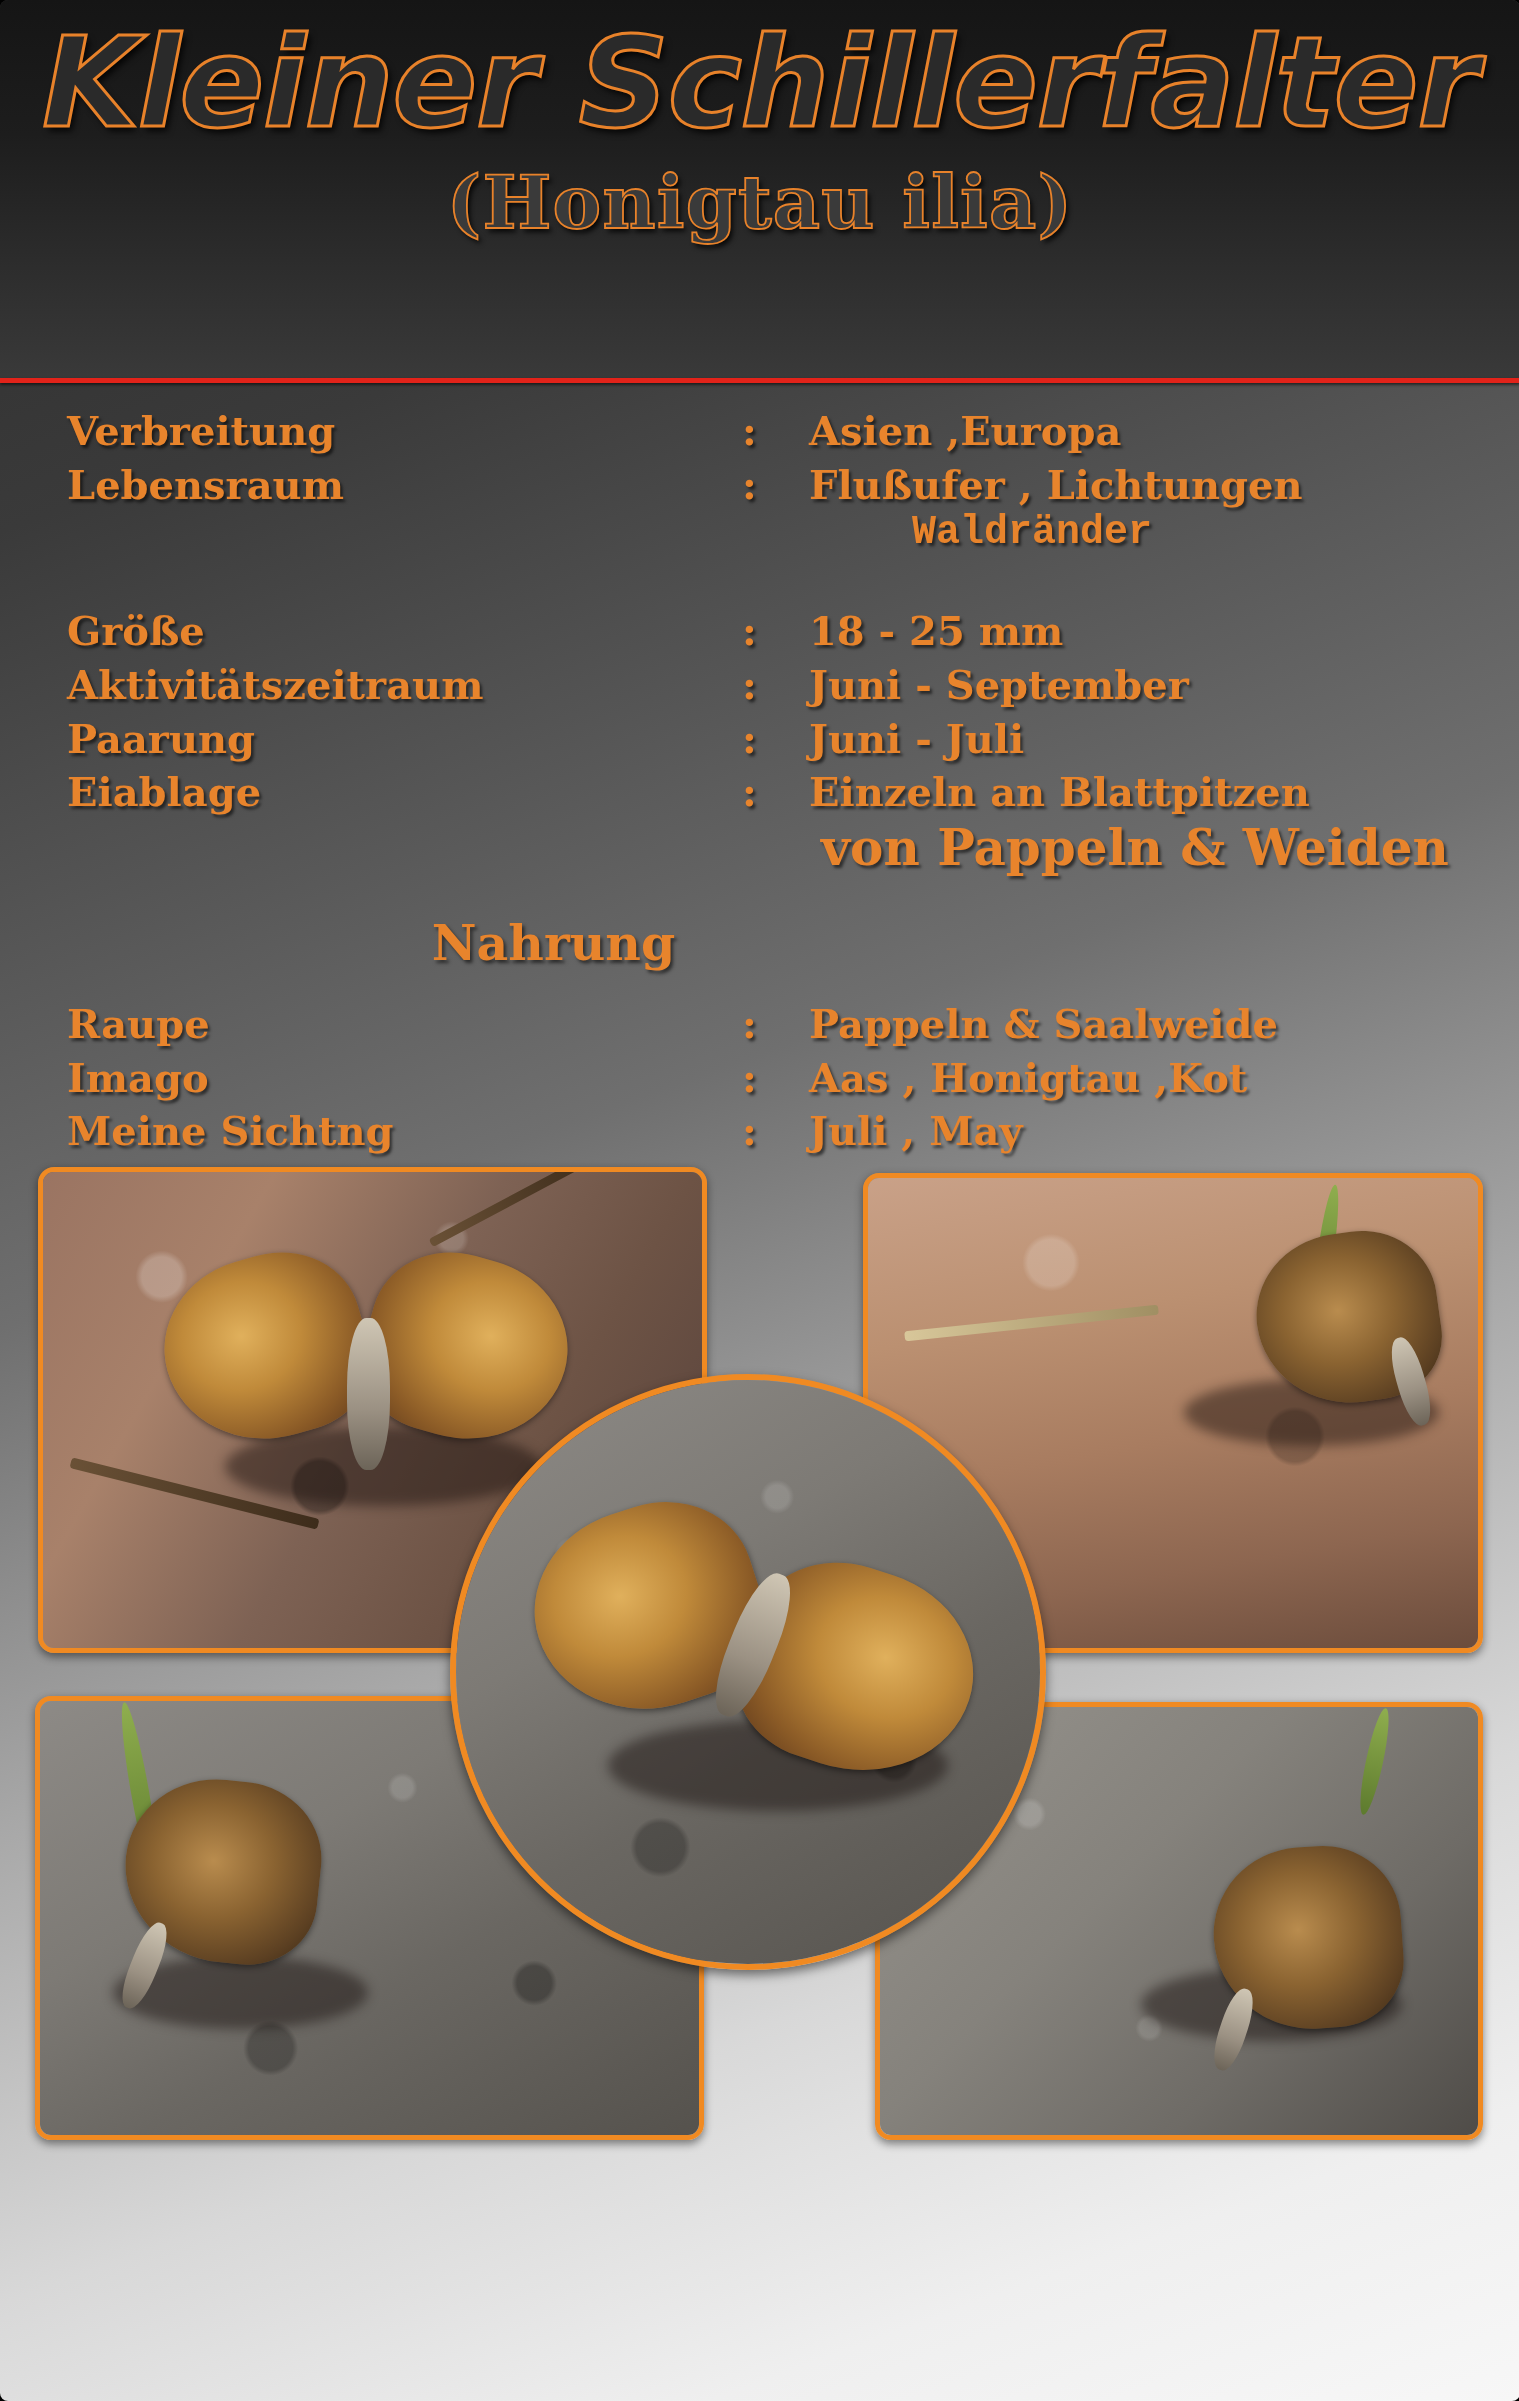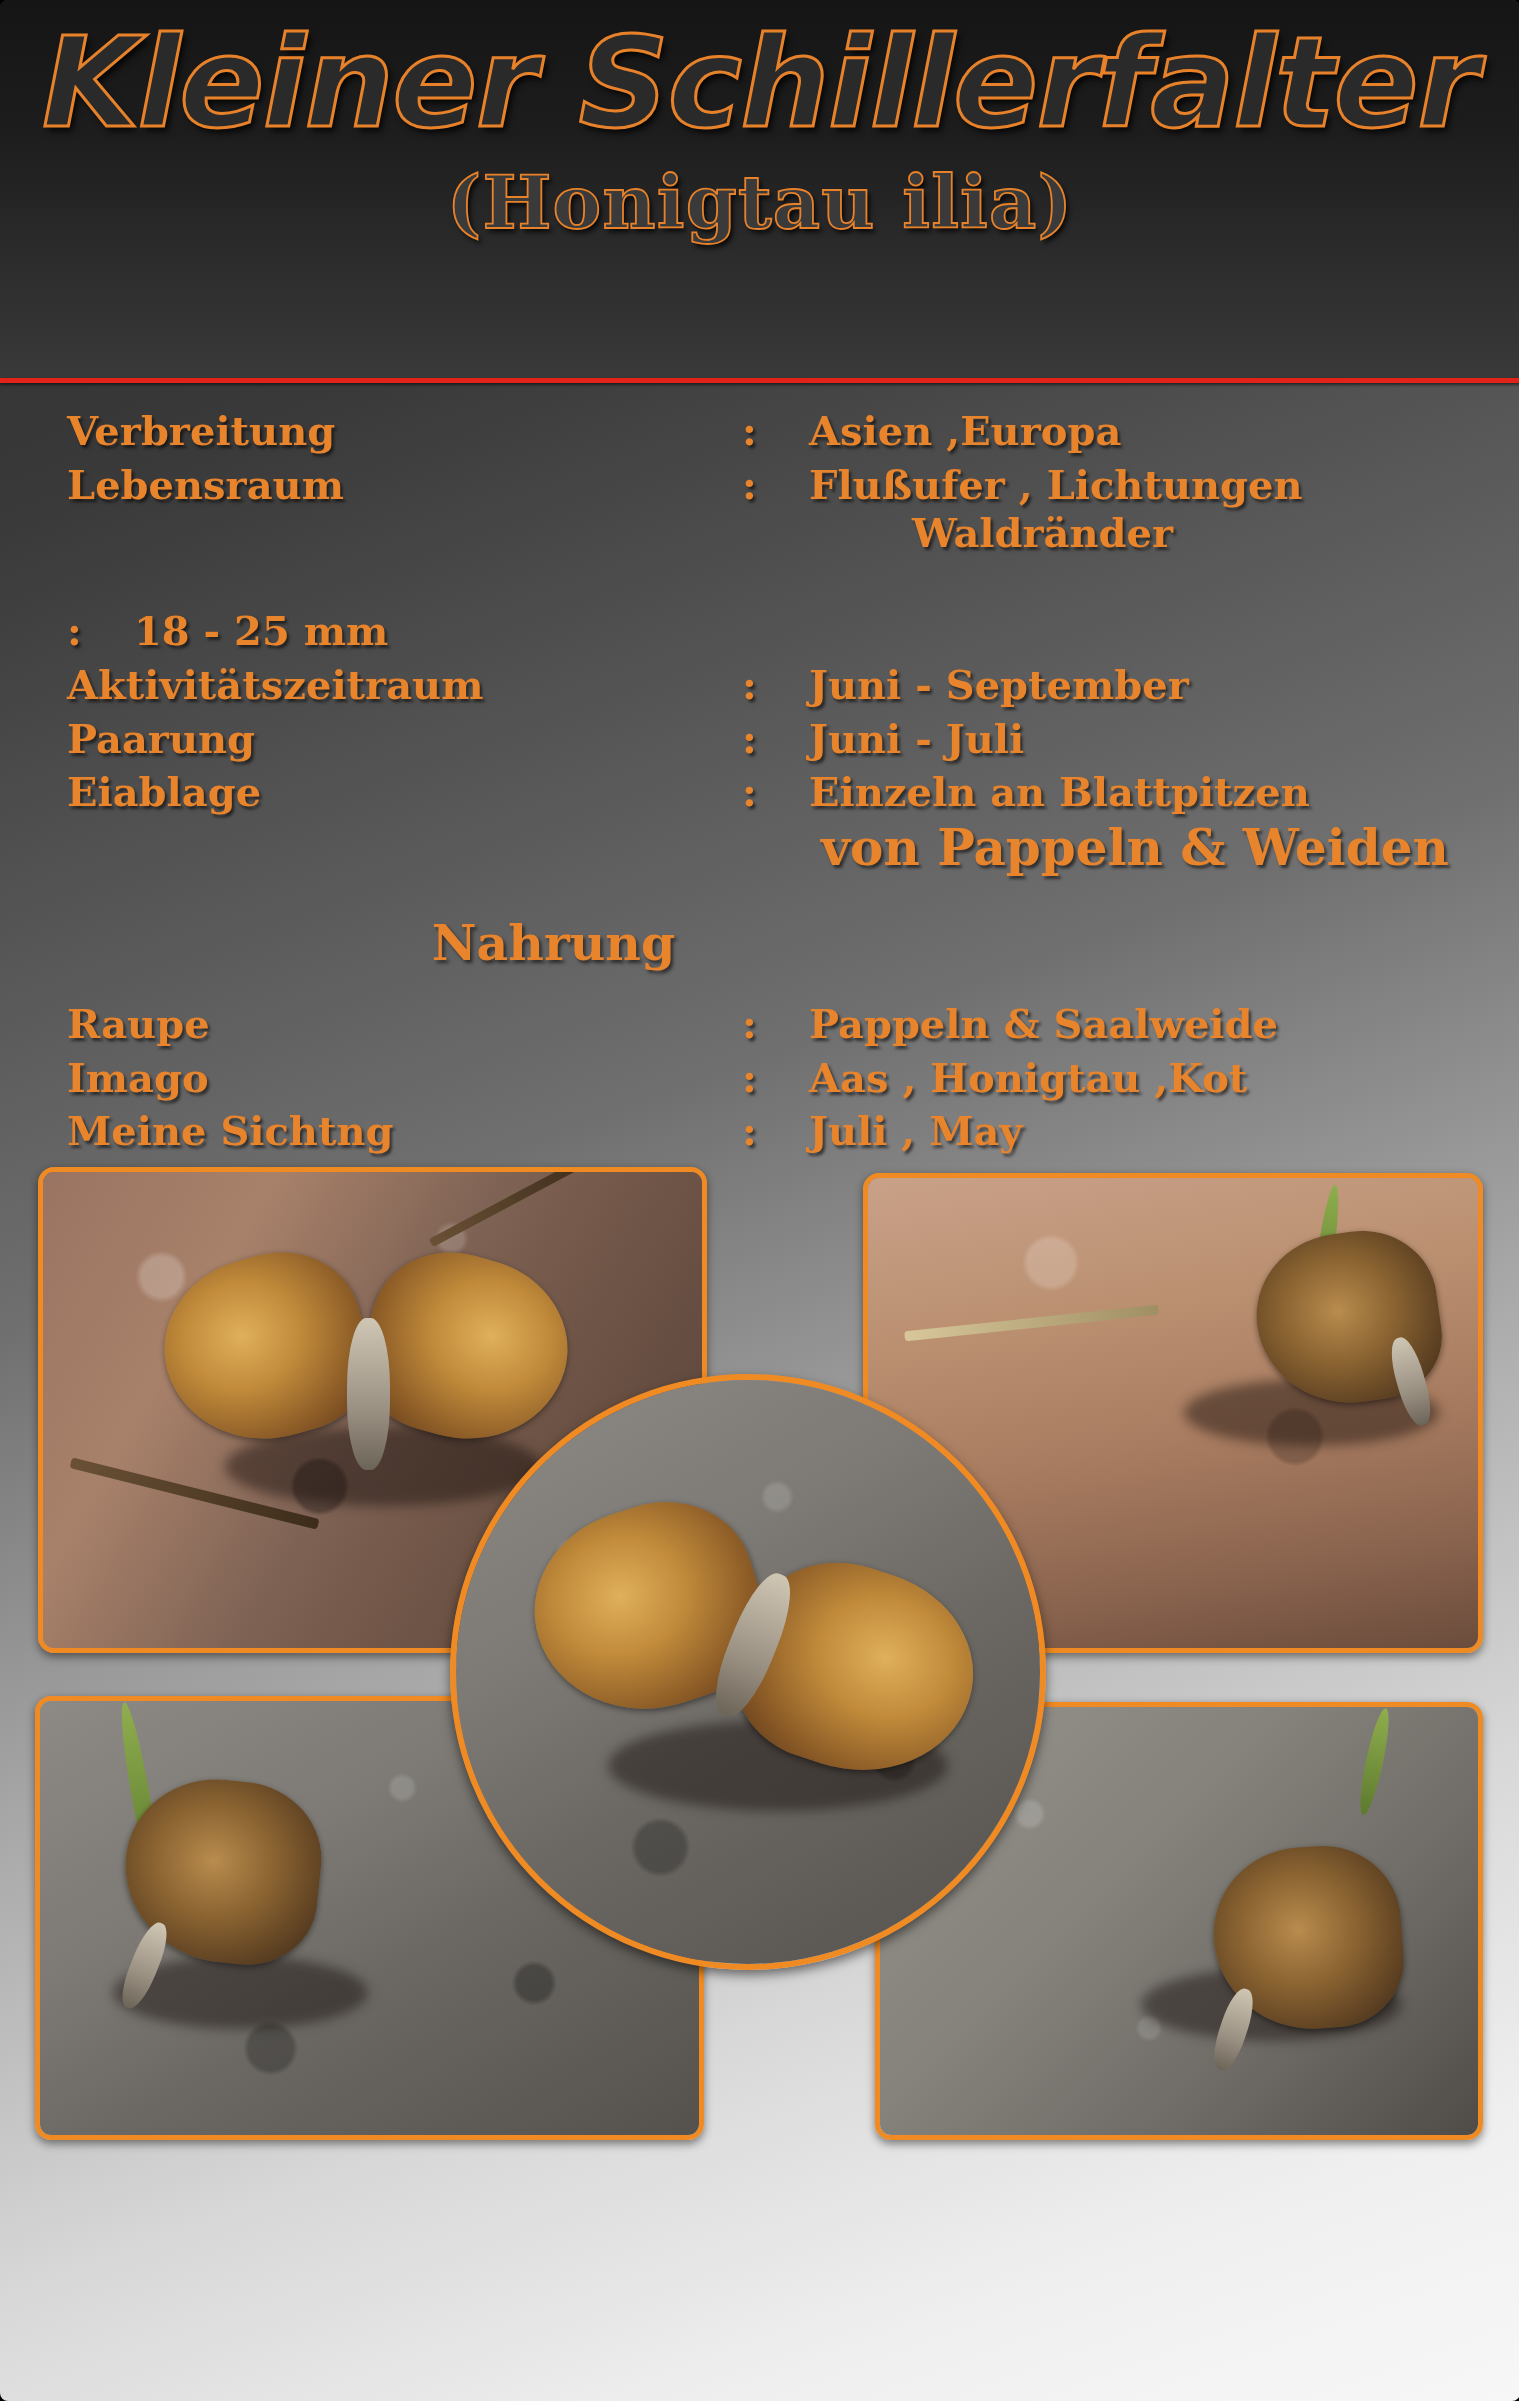--- a/index.html
+++ b/index.html
@@ -88,20 +88,21 @@
     width: 67px;
     flex: 0 0 67px;
     text-align: left;
   }
   .value {
     flex: 1 1 auto;
   }
   .value .cont {
     display: block;
     text-indent: 103px;
+    font-family: Liberation Mono, monospace;
   }
   .value .cont2 {
     display: block;
     text-indent: 12px;
     font-size: 50px;
   }
   .gap-big { height: 44px; }
   .section-title {
     font-family: "DejaVu Serif", serif;
     font-weight: bold;
@@ -234,20 +235,21 @@
       <div class="colon">:</div>
       <div class="value">
         <span>Flußufer , Lichtungen</span>
         <span class="cont">Waldränder</span>
       </div>
     </div>
 
     <div class="gap-big"></div>
 
     <div class="row">
+      <div class="label">Größe</div>
       <div class="colon">:</div>
       <div class="value">18 - 25 mm</div>
     </div>
 
     <div class="row">
       <div class="label">Aktivitätszeitraum</div>
       <div class="colon">:</div>
       <div class="value">Juni - September</div>
     </div>
 

